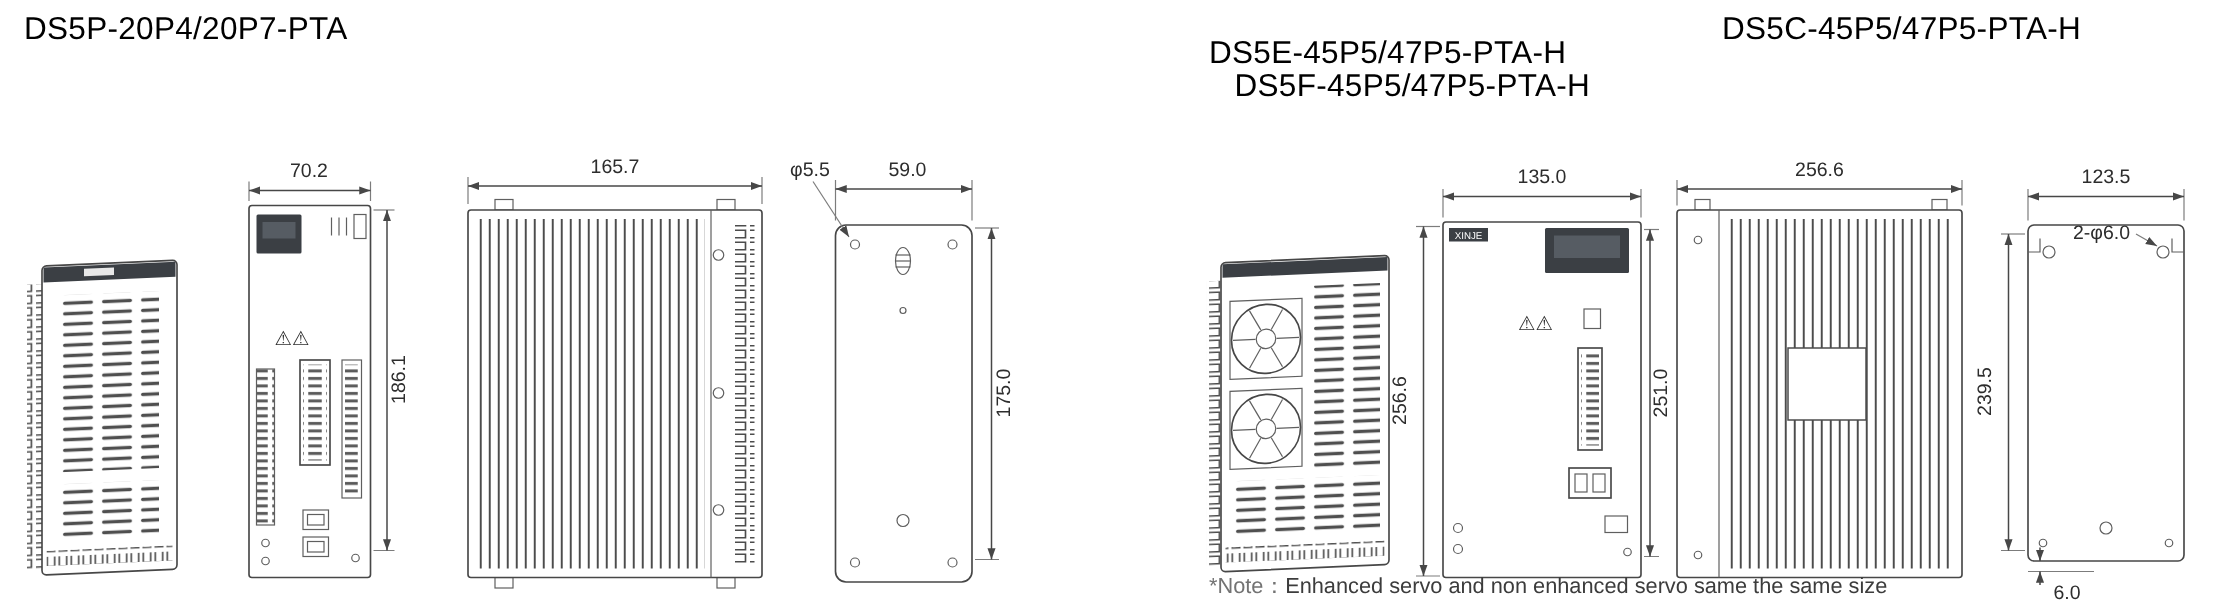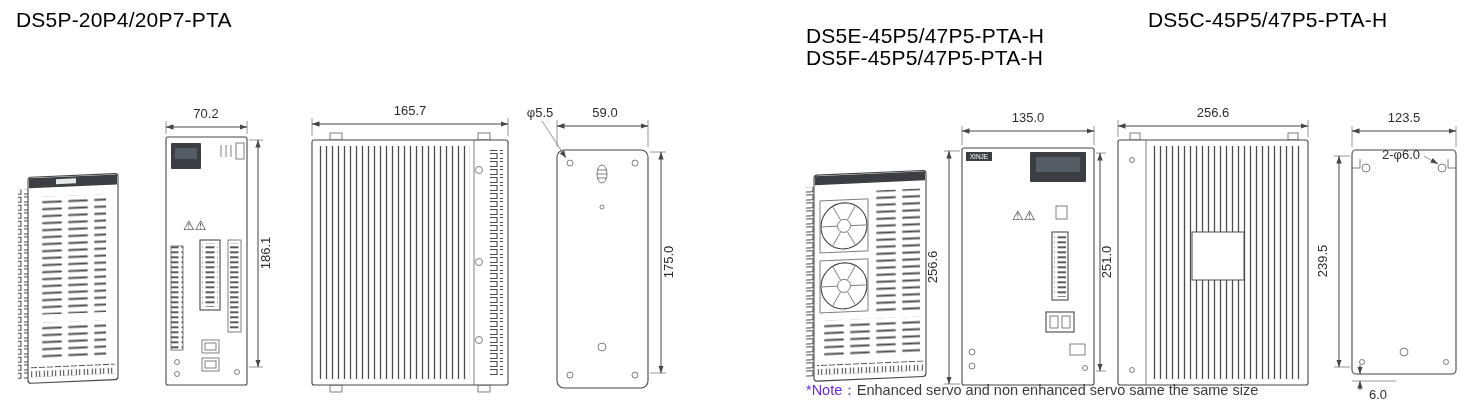--- a/index.html
+++ b/index.html
@@ -2,25 +2,25 @@
 <html><head>
 <meta charset="utf-8">
 <style>
   *{margin:0;padding:0;box-sizing:border-box}
   html,body{background:#ffffff}
   body{font-family:"Liberation Sans",sans-serif}
   .canvas{position:relative;width:1477px;height:409px;background:#fff;overflow:hidden}
   .title{position:absolute;color:#000000;font-size:21px;letter-spacing:.2px;white-space:nowrap}
   .t-ds5p{left:16px;top:8px}
   .t-ds5e{left:806px;top:24px}
-  .t-ds5f{left:806px;top:46px}
+  .t-ds5f{left:823px;top:46px}
   .t-ds5c{left:1148px;top:8px}
   svg.draw{position:absolute;left:0;top:0}
   .note{position:absolute;left:806px;top:381px;font-size:14.5px;color:#3c3c3c;white-space:nowrap}
-  .note-prefix{color:#6d28d9}
+  .note-prefix{color:#737373}
   .ln{stroke:#474747;fill:none;stroke-width:1.1}
   .lnf{stroke:#474747;fill:#ffffff;stroke-width:1.1}
   .thin{stroke:#5f5f5f;fill:none;stroke-width:.8}
   .dim{stroke:#474747;fill:none;stroke-width:1}
   .ext{stroke:#7c7c7c;fill:none;stroke-width:.8}
   text.dm{font-family:"Liberation Sans",sans-serif;font-size:13px;fill:#2d2d2d}
   text.sm{font-family:"Liberation Sans",sans-serif;font-size:6.5px;fill:#ffffff}
   .dark{fill:#3b3f44;stroke:none}
   .mid{fill:#565c63;stroke:none}
 </style>

